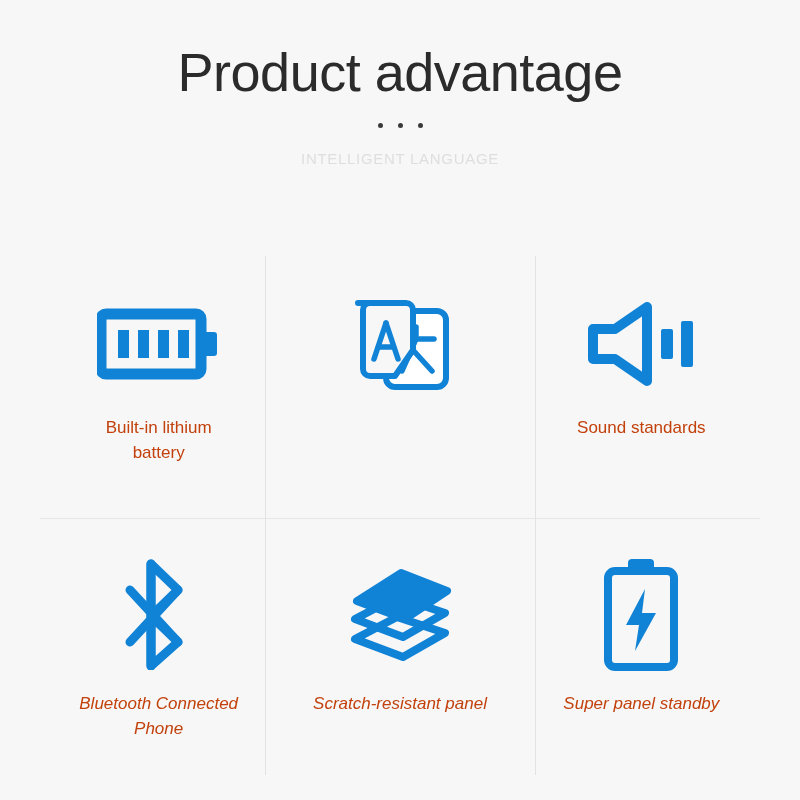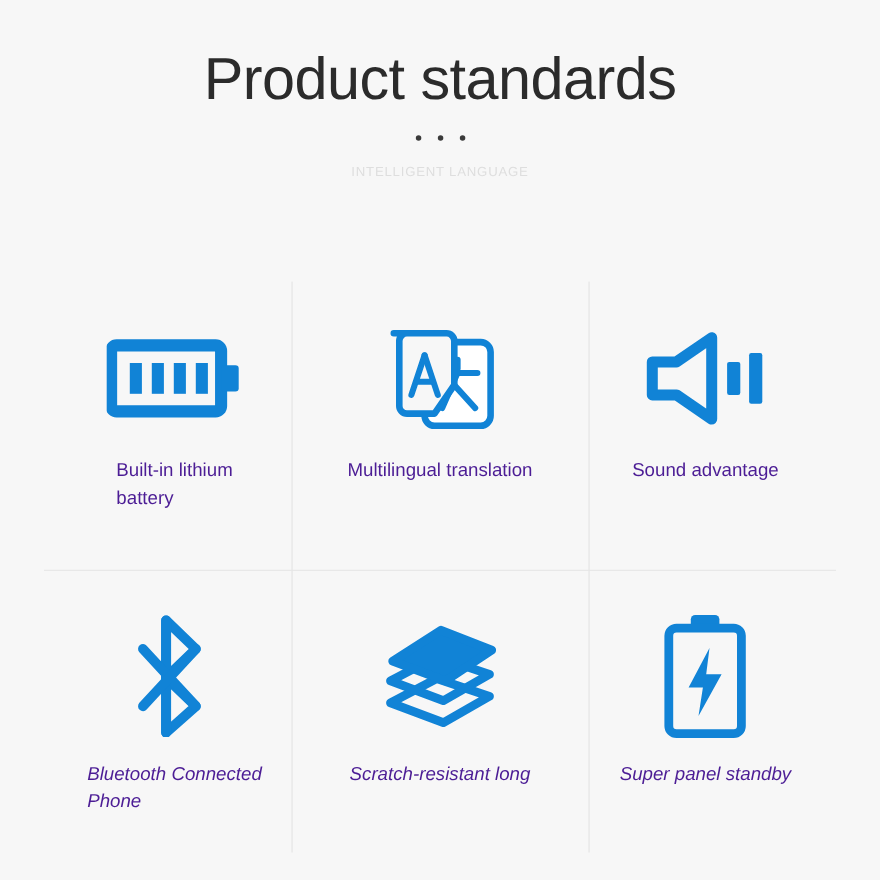--- a/index.html
+++ b/index.html
@@ -46,21 +46,21 @@
     height: 10px;
   }
   .dot {
     width: 5px;
     height: 5px;
     border-radius: 50%;
     background: #3a3a3a;
   }
   .subtitle {
     margin-top: 16px;
-    font-size: 12px;
+    font-size: 15px;
     line-height: 1.55;
     letter-spacing: 0.7px;
     color: #dedede;
     font-weight: 400;
   }
   .subtitle span {
     display: block;
   }
 
   
@@ -108,33 +108,34 @@
     display: flex;
     align-items: center;
     justify-content: center;
   }
   .cell.r2 .icon-wrap { height: 140px; }
 
   .cell-label {
     margin-top: 6px;
     font-size: 17px;
     line-height: 1.45;
-    color: #4c1d95;
+    color: #c2410c;
+    text-align: center;
     max-width: 200px;
     white-space: pre-line;
   }
   .cell.r2 .cell-label { margin-top: 8px; font-style: italic; }
 </style>
 </head>
 <body>
 
 <div class="page">
 
   <div class="header">
-    <h1 class="page-title">Product standards</h1>
+    <h1 class="page-title">Product advantage</h1>
 
     <div class="dots">
       <span class="dot"></span>
       <span class="dot"></span>
       <span class="dot"></span>
     </div>
 
     <div class="subtitle">
       <span>INTELLIGENT LANGUAGE</span>
     </div>
@@ -176,32 +177,31 @@
 
           <path d="M12 14 h48 a7 7 0 0 1 7 7 v40 l-18 26 h-25 a7 7 0 0 1 -7 -7 v-59 a7 7 0 0 1 7 -7 z" fill="#f7f7f7" stroke="#1183d6" stroke-width="6" stroke-linejoin="round"></path>
 
           <g stroke="#1183d6" stroke-width="5.5" fill="none" stroke-linecap="round" stroke-linejoin="round">
             <line x1="28" y1="70" x2="40" y2="34"></line>
             <line x1="40" y1="34" x2="52" y2="70"></line>
             <line x1="32.5" y1="58" x2="47.5" y2="58"></line>
           </g>
         </svg>
       </div>
-      <div class="cell-label">Multilingual translation</div>
     </div>
 
     <div class="cell r1">
       <div class="icon-wrap">
         <svg width="112" height="86" viewBox="0 0 112 86">
           <path d="M8 28 h22 L62 6 v74 L30 58 h-22 z" fill="none" stroke="#1183d6" stroke-width="10" stroke-linejoin="round"></path>
           <rect x="76" y="28" width="12" height="30" rx="2" ry="2" fill="#1183d6"></rect>
           <rect x="96" y="20" width="12" height="46" rx="2" ry="2" fill="#1183d6"></rect>
         </svg>
       </div>
-      <div class="cell-label">Sound advantage</div>
+      <div class="cell-label">Sound standards</div>
     </div>
 
     <div class="cell r2">
       <div class="icon-wrap">
         <svg width="78" height="112" viewBox="0 0 78 112">
           <path d="M31 6 L58 32 L31 58 L31 6 Z M31 58 L58 84 L31 108 L31 58 Z" fill="none" stroke="#1183d6" stroke-width="9" stroke-linejoin="round" stroke-linecap="round"></path>
           <line x1="31" y1="6" x2="31" y2="108" stroke="#1183d6" stroke-width="9" stroke-linecap="round"></line>
           <line x1="10" y1="32" x2="58" y2="84" stroke="#1183d6" stroke-width="9" stroke-linecap="round"></line>
           <line x1="10" y1="84" x2="58" y2="32" stroke="#1183d6" stroke-width="9" stroke-linecap="round"></line>
         </svg>
@@ -214,21 +214,21 @@
       <div class="icon-wrap">
         <svg width="110" height="102" viewBox="0 0 110 102">
 
           <path d="M10 76 L52 54 L100 70 L58 94 Z" fill="none" stroke="#1183d6" stroke-width="8" stroke-linejoin="round"></path>
 
           <path d="M10 56 L52 34 L100 50 L58 74 Z" fill="none" stroke="#1183d6" stroke-width="8" stroke-linejoin="round"></path>
 
           <path d="M12 38 L56 10 L102 28 L60 56 Z" fill="#1183d6" stroke="#1183d6" stroke-width="8" stroke-linejoin="round"></path>
         </svg>
       </div>
-      <div class="cell-label">Scratch-resistant long</div>
+      <div class="cell-label">Scratch-resistant panel</div>
     </div>
 
     <div class="cell r2">
       <div class="icon-wrap">
         <svg width="86" height="118" viewBox="0 0 86 118">
           <rect x="30" y="4" width="26" height="14" rx="4" ry="4" fill="#1183d6"></rect>
           <rect x="10" y="16" width="66" height="96" rx="7" ry="7" fill="none" stroke="#1183d6" stroke-width="8"></rect>
           <path d="M47 34 L28 70 L41 70 L37 96 L58 58 L44 58 Z" fill="#1183d6"></path>
         </svg>
       </div>

